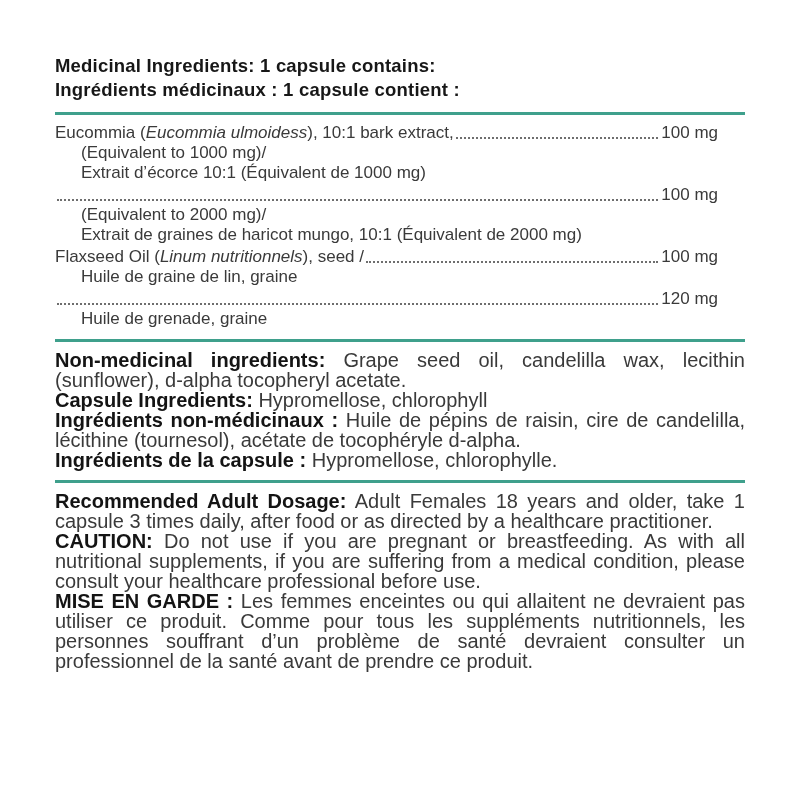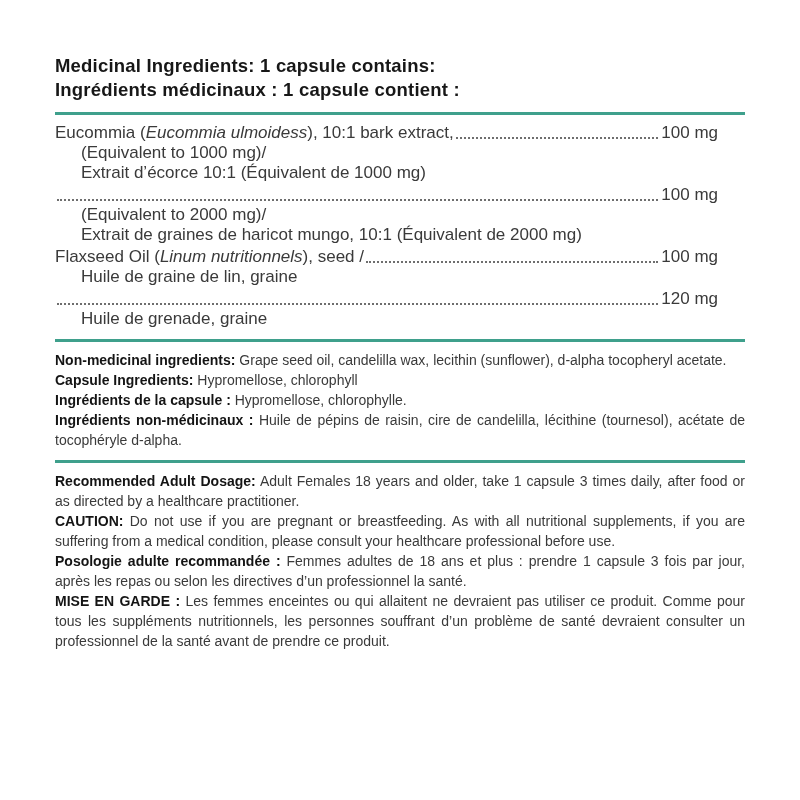--- a/index.html
+++ b/index.html
@@ -38,21 +38,21 @@
     flex:1;
     border-bottom:2px dotted #6e6e6e;
     margin:0 3px 4px 2px;
     min-width:10px;
   }
   .amount{white-space:nowrap;padding-right:27px;}
   .ing-sub{padding-left:26px;}
   
   .paras .para{
     margin:0;
-    font-size:14px;
+    font-size:20px;
     line-height:20px;
     text-align:justify;
   }
   .lead{color:#141414;font-weight:bold;}
 </style>
 </head>
 <body>
 
 <div class="sheet">
 
@@ -101,26 +101,25 @@
       <div class="ing-sub">Huile de grenade, graine</div>
     </div>
 
   </section>
 
   <hr class="rule" style="border-top-color: rgb(63, 160, 140);">
 
   <section class="paras">
     <p class="para"><b class="lead">Non-medicinal ingredients:</b> <span>Grape seed oil, candelilla wax, lecithin (sunflower), d-alpha tocopheryl acetate.</span></p>
     <p class="para"><b class="lead">Capsule Ingredients:</b> <span>Hypromellose, chlorophyll</span></p>
+    <p class="para"><b class="lead">Ingrédients non-médicinaux :</b> <span>Huile de pépins de raisin, cire de candelilla, lécithine (tournesol), acétate de tocophéryle d-alpha.</span></p>
     <p class="para"><b class="lead">Ingrédients de la capsule :</b> <span>Hypromellose, chlorophylle.</span></p>
-    <p class="para"><b class="lead">Ingrédients non-médicinaux :</b> <span>Huile de pépins de raisin, cire de candelilla, lécithine (tournesol), acétate de tocophéryle d-alpha.</span></p>
   </section>
 
   <hr class="rule" style="border-top-color: rgb(63, 160, 140);">
 
   <section class="paras">
     <p class="para"><b class="lead">Recommended Adult Dosage:</b> <span>Adult Females 18 years and older, take 1 capsule 3 times daily, after food or as directed by a healthcare practitioner.</span></p>
     <p class="para"><b class="lead">CAUTION:</b> <span>Do not use if you are pregnant or breastfeeding. As with all nutritional supplements, if you are suffering from a medical condition, please consult your healthcare professional before use.</span></p>
-    <p class="para"><b class="lead">Posologie adulte recommandée :</b> <span>Femmes adultes de 18 ans et plus : prendre 1 capsule 3 fois par jour, après les repas ou selon les directives d’un professionnel la santé.</span></p>
     <p class="para"><b class="lead">MISE EN GARDE :</b> <span>Les femmes enceintes ou qui allaitent ne devraient pas utiliser ce produit. Comme pour tous les suppléments nutritionnels, les personnes souffrant d’un problème de santé devraient consulter un professionnel de la santé avant de prendre ce produit.</span></p>
   </section>
 
 </div>
 
 </body></html>

